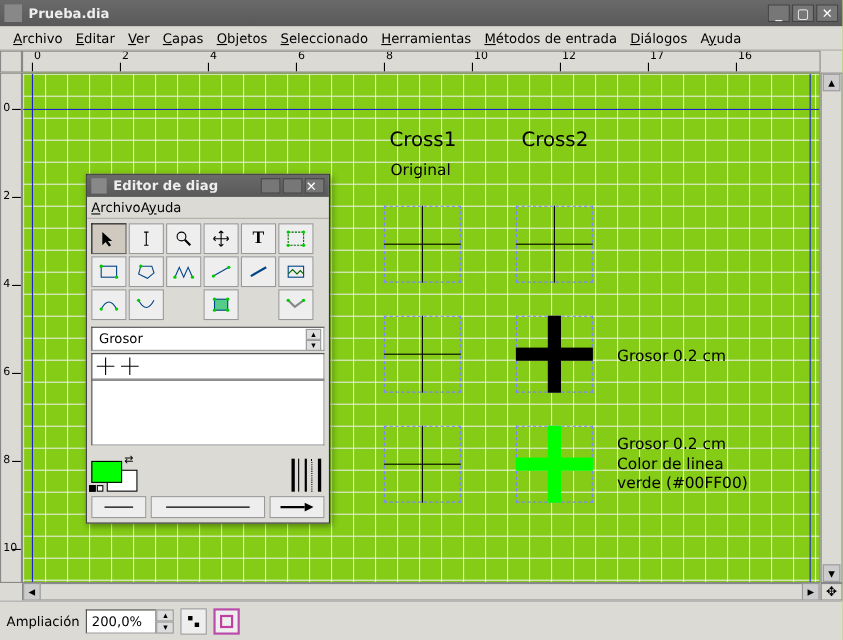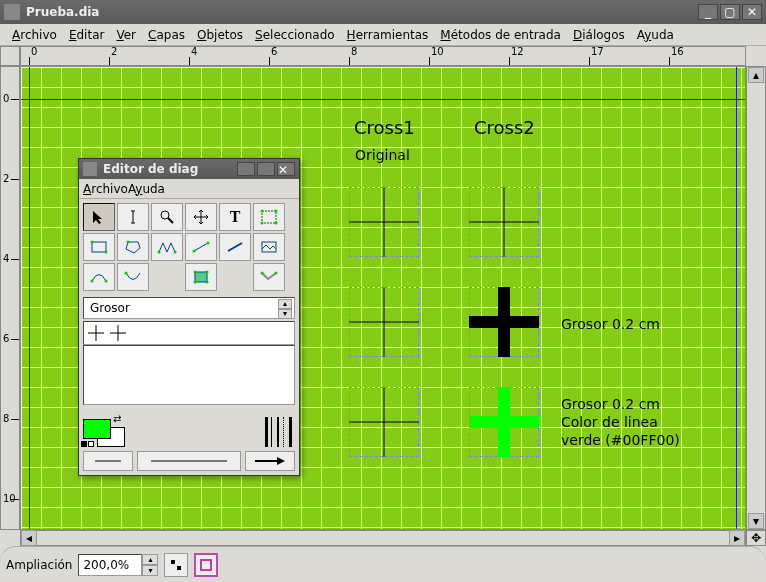--- a/index.html
+++ b/index.html
@@ -21,21 +21,21 @@
   .canvas { position:absolute; left:20px; top:66px; right:20px; bottom:52px; background:#84cc16; overflow:hidden; border:1px solid #888; }
   .grid { position:absolute; inset:0; background-image:
     linear-gradient(to right, #f0f0f0 1px, transparent 1px),
     linear-gradient(to bottom, #f0f0f0 1px, transparent 1px);
     background-size: 20px 20px; }
   .guide-v { position:absolute; top:0; bottom:0; width:1px; background:#2222cc; }
   .guide-h { position:absolute; left:0; right:0; height:1px; background:#2222cc; }
   .scroll-h { position:absolute; left:20px; right:20px; bottom:36px; height:16px; background:#dcdad5; border:1px solid #888; }
   .scroll-v { position:absolute; right:0; top:66px; bottom:52px; width:20px; background:#dcdad5; border:1px solid #888; }
   .scroll-btn { width:16px; height:16px; background:#ccc; border:1px solid #999; display:flex; align-items:center; justify-content:center; position:absolute; }
-  .statusbar { position:absolute; left:0; right:0; bottom:0; height:36px; background:#dcdad5; display:flex; align-items:center; padding:4px 6px; gap:6px; border-top:1px solid #aaa;border-radius:16px; }
+  .statusbar { position:absolute; left:0; right:0; bottom:0; height:36px; background:#dcdad5; display:flex; align-items:center; padding:4px 6px; gap:6px; border-top:1px solid #aaa; }
   .statusbar label { font-size:12px; }
   .spin { display:flex; align-items:center; }
   .spin input { width:64px; height:22px; border:1px inset #999; background:#fff; padding:0 4px; font-size:12px; }
   .spin .arrows { display:flex; flex-direction:column; }
   .spin .arrows button { width:16px; height:11px; font-size:8px; line-height:7px; border:1px solid #999; background:#ddd; }
   .sb-btn { width:24px; height:24px; border:1px solid #999; background:#eee; display:flex; align-items:center; justify-content:center; }
   .sb-btn.active { border:2px solid #b84ba8; }
 
   
   .cross-label { position:absolute; font-size:18px; }

